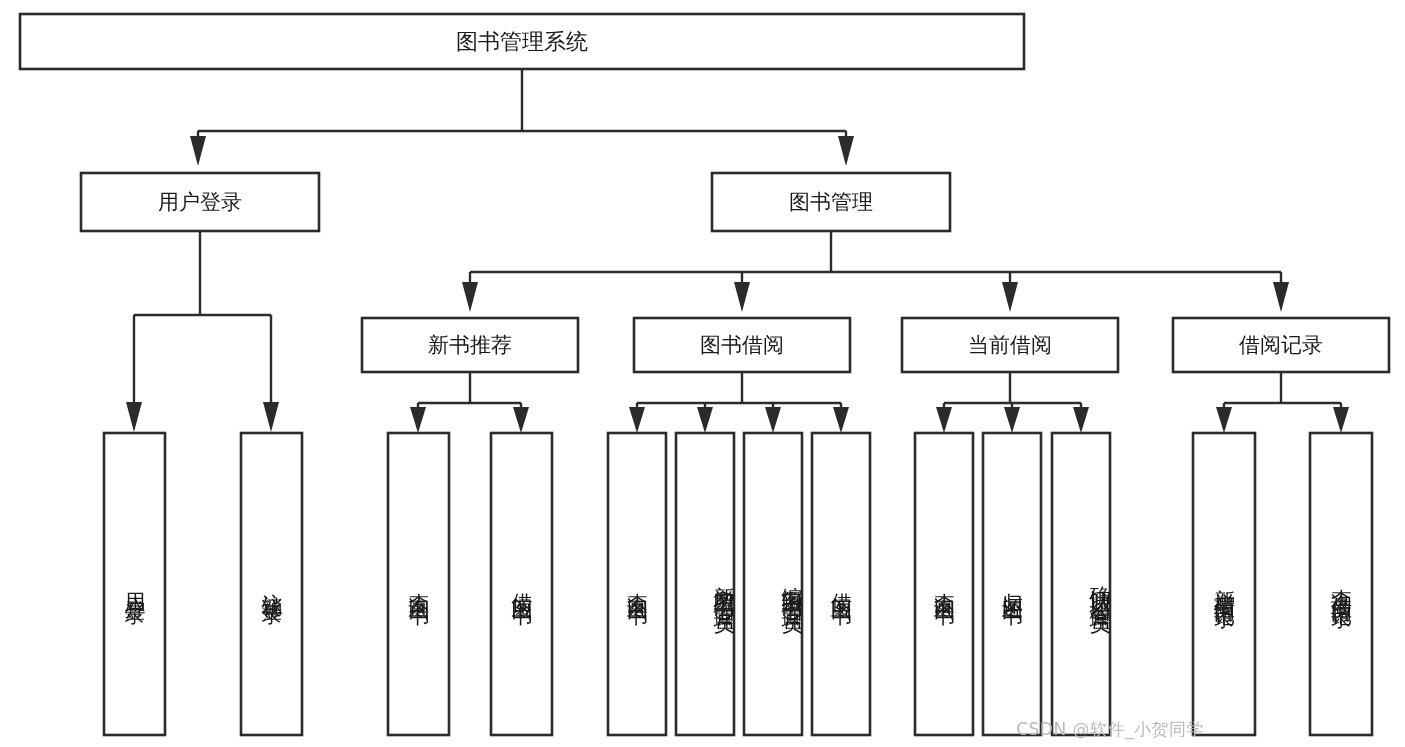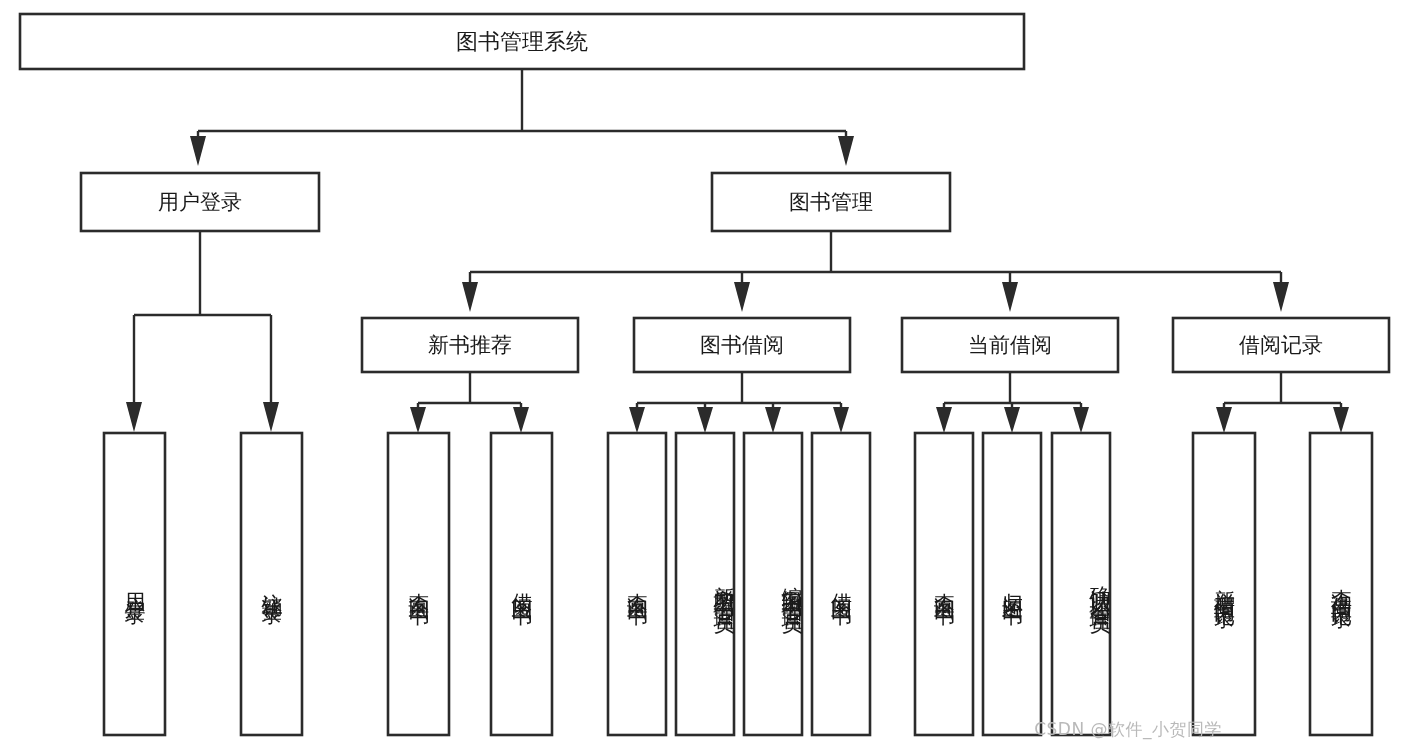--- a/index.html
+++ b/index.html
@@ -67,21 +67,21 @@
     color: #1a1a1a;
     white-space: nowrap;
     display: flex;
     align-items: flex-start;
     justify-content: center;
     pointer-events: none;
   }
   .vlabel.center { align-items: center; }
   .watermark {
     position: absolute;
-    right: 8px;
+    right: 26px;
     bottom: 6px;
     font-family: "DejaVu Sans", "Liberation Sans", sans-serif;
     font-size: 17px;
     color: #b9b9b9;
     white-space: nowrap;
     letter-spacing: 0.5px;
   }
 </style>
 </head>
 <body>

